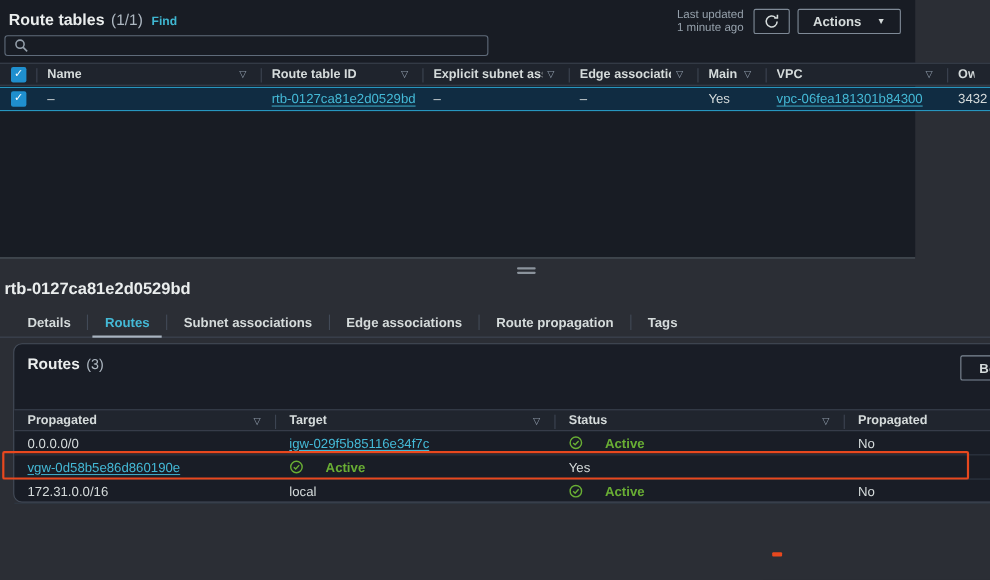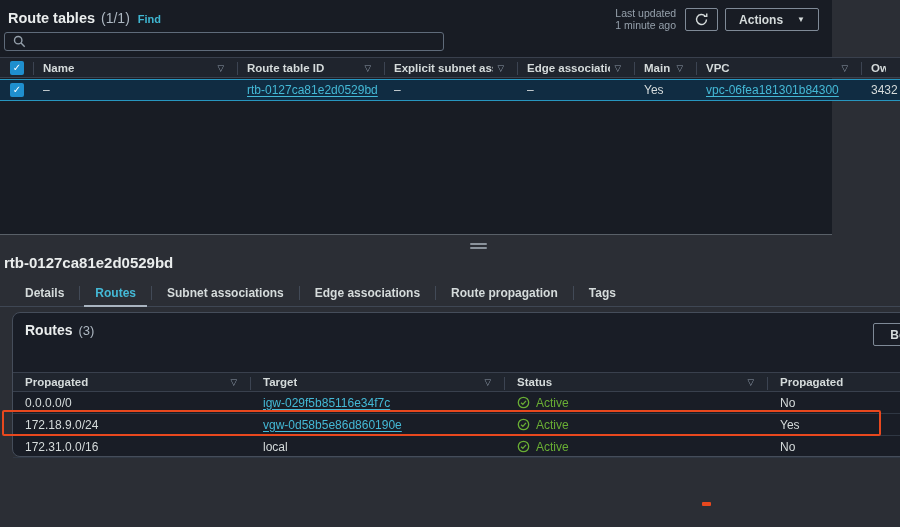--- a/index.html
+++ b/index.html
@@ -73,21 +73,21 @@
   .count2 { font-size:13px; color:#aeb8c2; }
   .both-btn { position:absolute; left:860px; top:10px; min-width:62px; padding:0 12px; }
   .search-filter { left:10px; top:33px; width:433px; height:18px; }
 
   .grid2 { display:grid; grid-template-columns:238px 254px 263px 1fr; align-items:center; }
   .routes-head { position:absolute; left:0; top:59px; width:100%; height:20px;
     background:#20252e; border-top:1px solid #39404d; border-bottom:1px solid #39404d; }
   .routes-head .th { padding-left:12px; }
   .r-row { position:absolute; left:0; width:100%; height:22px; border-bottom:1px solid #2f3743; }
   .r-row .td { padding-left:12px; }
-  .status-cell { display:flex; align-items:center; gap:6px; padding-left:22px; }
+  .status-cell { display:flex; align-items:center; gap:20px; padding-left:22px;font-weight:bold; }
   .status-txt { color:#69ae34; font-size:12px; }
 
   
   .red-rect { position:absolute; left:2px; top:410px; width:879px; height:26px;
     border:2px solid #e8481e; border-radius:2px; pointer-events:none; z-index:50; }
   .red-dash { position:absolute; left:702px; top:502px; width:9px; height:4px;
     background:#e8481e; border-radius:1px; z-index:50; }
   svg { display:block; }
 </style>
 </head>
@@ -247,21 +247,20 @@
               <circle cx="7" cy="7" r="5.6" fill="none" stroke="#69ae34" stroke-width="1.4"></circle>
               <path d="M4.4 7.2 L6.3 9 L9.7 5.2" fill="none" stroke="#69ae34" stroke-width="1.4"></path>
             </svg>
           </span>
           <span class="status-txt">Active</span>
         </div>
         <div class="td">No</div>
       </div>
 
       <div class="grid2 r-row" style="top:101px">
-        <div class="td">172.18.9.0/24</div>
         <div class="td"><a class="link">vgw-0d58b5e86d860190e</a></div>
         <div class="td status-cell">
           <span>
             <svg width="13" height="13" viewBox="0 0 14 14">
               <circle cx="7" cy="7" r="5.6" fill="none" stroke="#69ae34" stroke-width="1.4"></circle>
               <path d="M4.4 7.2 L6.3 9 L9.7 5.2" fill="none" stroke="#69ae34" stroke-width="1.4"></path>
             </svg>
           </span>
           <span class="status-txt">Active</span>
         </div>

